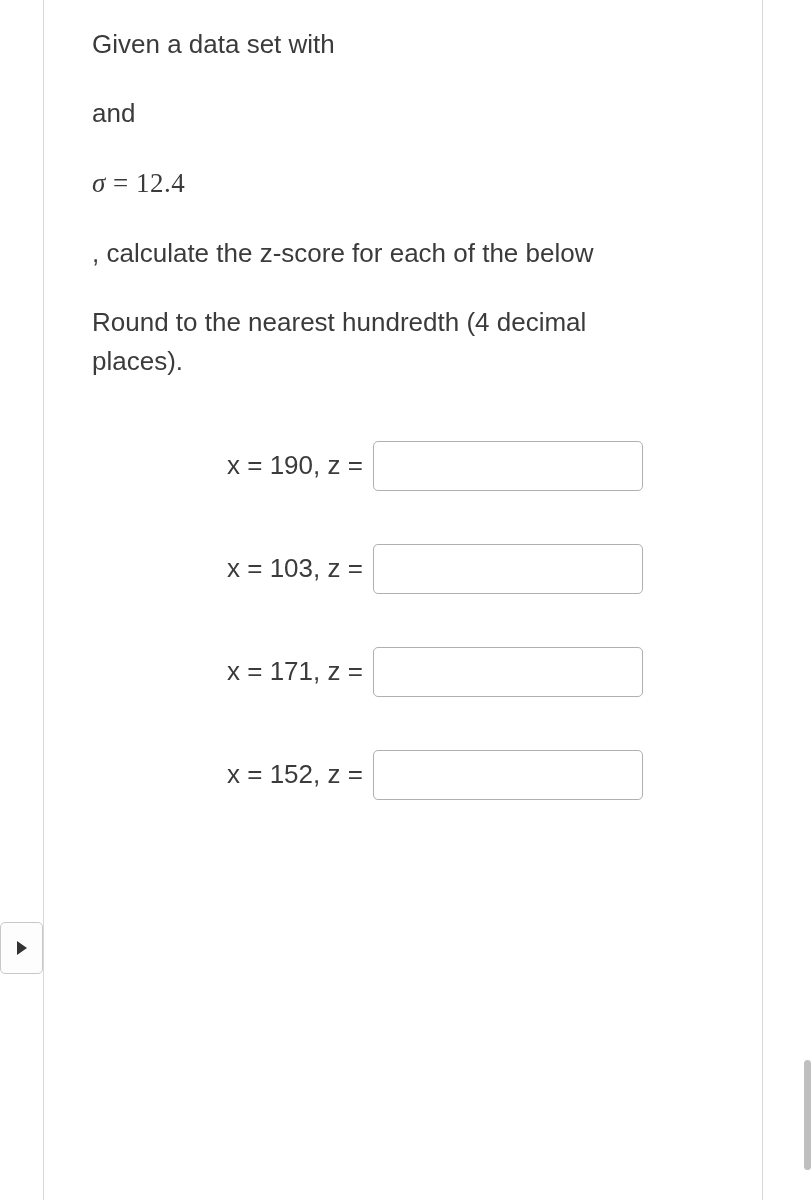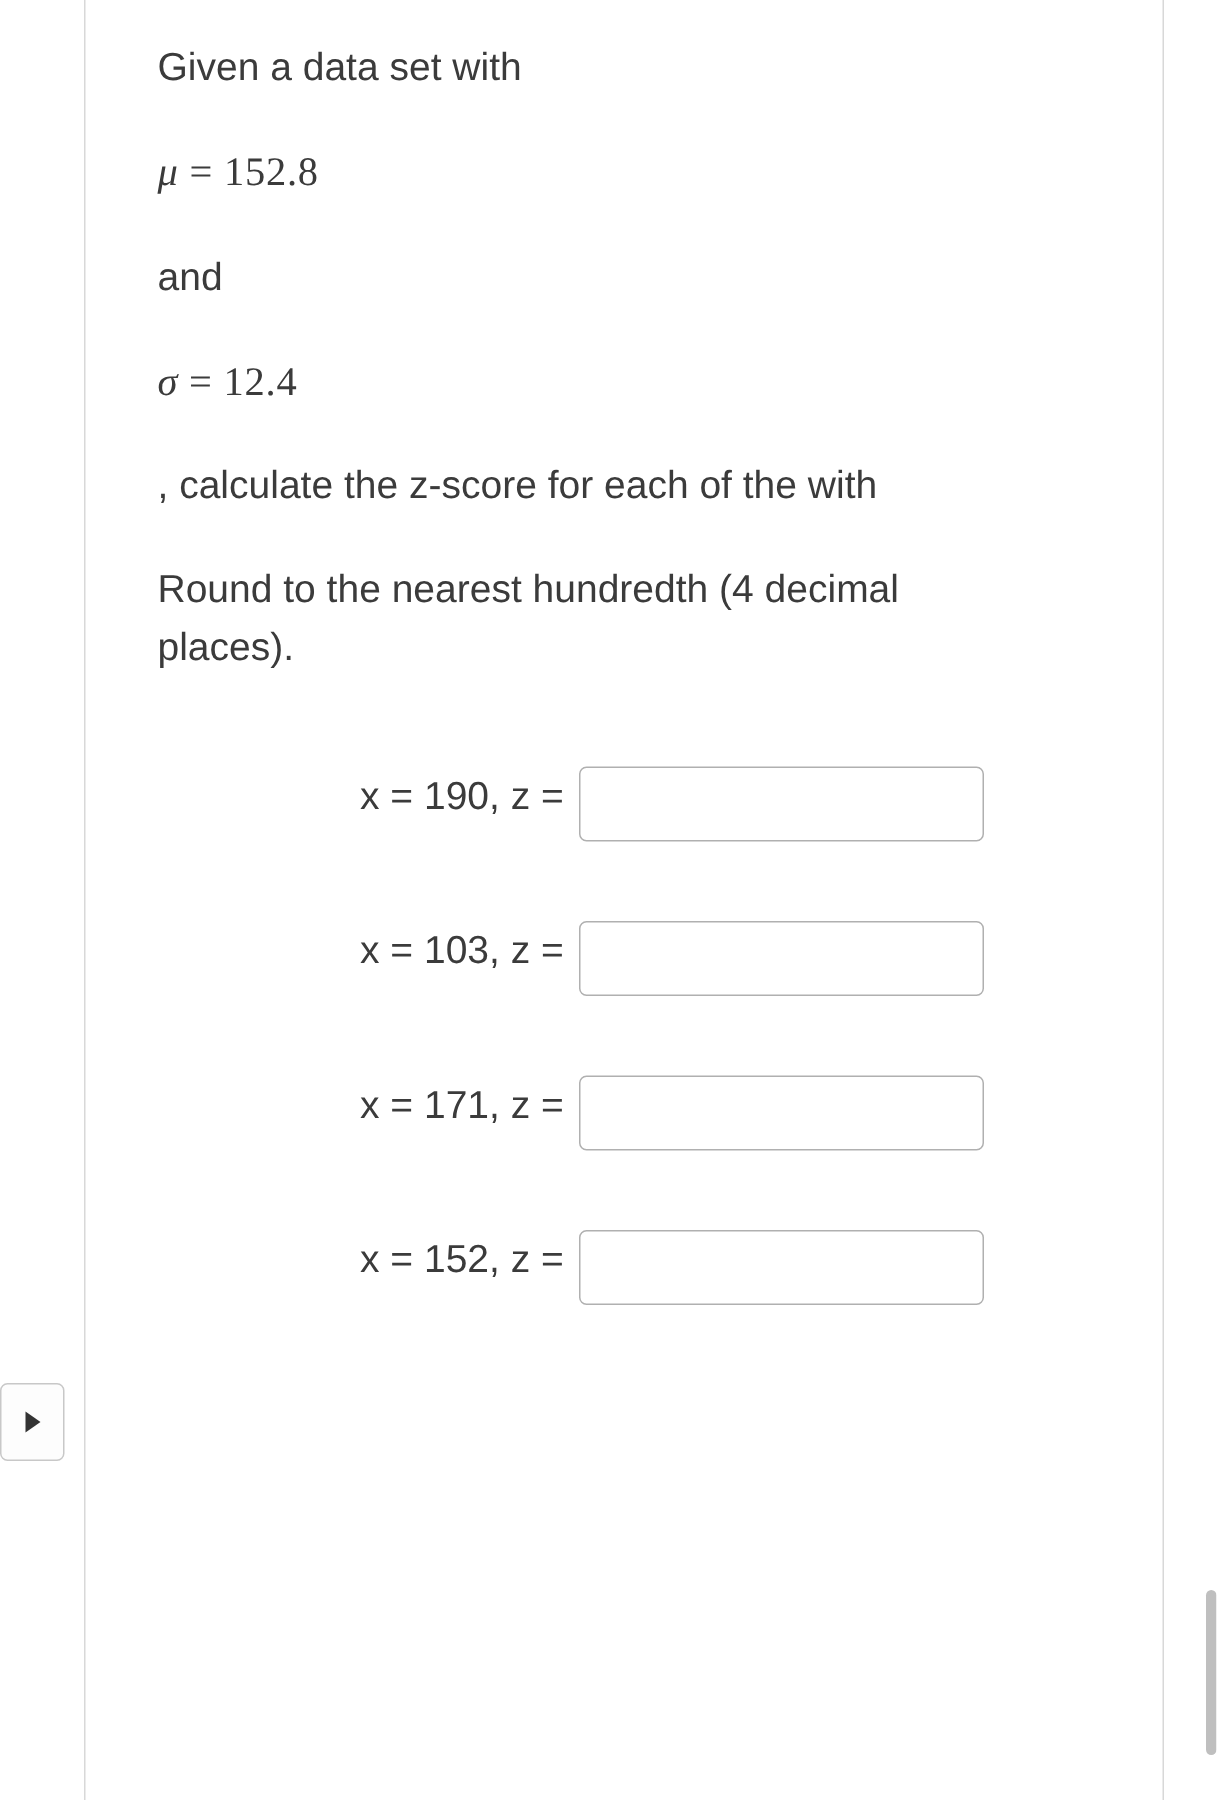--- a/index.html
+++ b/index.html
@@ -15,21 +15,20 @@
     position: relative;
   }
   .page-frame {
     position: absolute;
     left: 43px;
     top: 0;
     width: 720px;
     height: 1200px;
     border-left: 1px solid #d8d8d8;
     border-right: 1px solid #d8d8d8;
-    margin-left: 13px;
   }
   .content {
     padding: 25px 45px 0 48px;
     font-size: 26px;
     line-height: 1.5;
     color: #3b3b3b;
     font-weight: 300;
   }
   .content p { margin: 0 0 30px 0; }
   .math {
@@ -38,21 +37,21 @@
     font-size: 27px;
     font-weight: 400;
     letter-spacing: 0.5px;
   }
   .math .num { font-style: normal; }
   .questions {
     margin-top: 60px;
   }
   .qrow {
     display: flex;
-    align-items: flex-start;
+    align-items: center;
     justify-content: flex-start;
     margin-bottom: 53px;
     padding-left: 135px;
   }
   .qrow .label {
     font-size: 26px;
     color: #3b3b3b;
     font-weight: 300;
     padding-right: 10px;
   }
@@ -98,32 +97,29 @@
   <svg width="14" height="16" viewBox="0 0 14 16">
     <polygon points="2,1 12,8 2,15" fill="#333"></polygon>
   </svg>
 </div>
 
 <div class="page-frame">
   <div class="content">
 
     <p>Given a data set with</p>
 
-    <p class="math">
-      <span>μ</span><span class="num"> = </span><span class="num">152.8</span>
-    </p>
 
     <p>and</p>
 
     <p class="math">
       <span>σ</span><span class="num"> = </span><span class="num">12.4</span>
     </p>
 
     <p>
-      <span>, calculate the z-score for each of the with</span><br>
+      <span>, calculate the z-score for each of the below</span><br>
     </p>
 
     <p>
       <span>Round to the nearest hundredth (4 decimal</span><br>
       <span>places).</span>
     </p>
 
     <div class="questions">
       <div class="qrow">
         <span class="label">x = 190,  z =</span>

